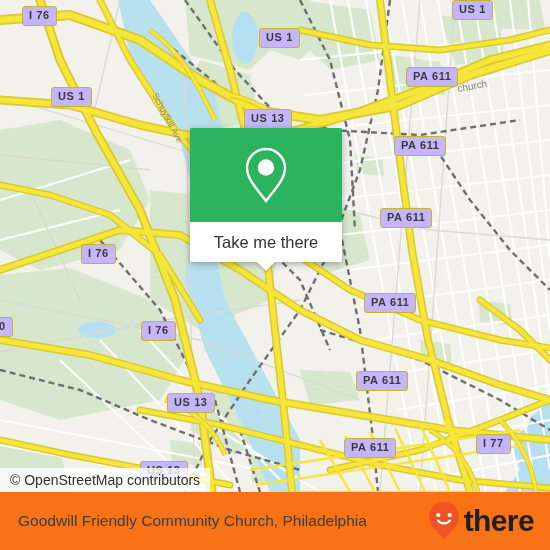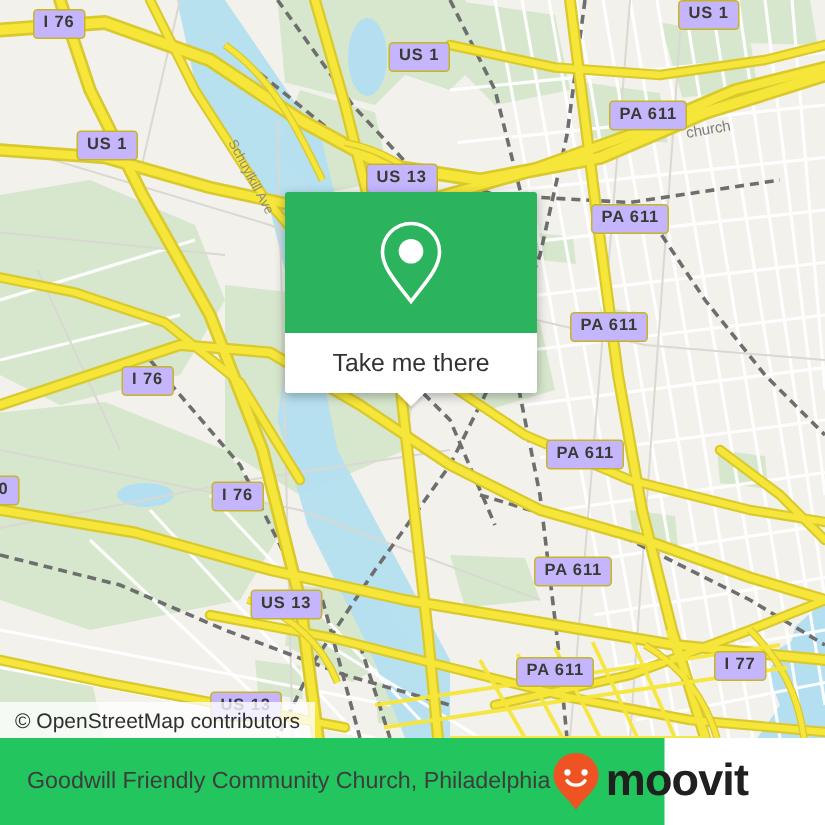--- a/index.html
+++ b/index.html
@@ -52,21 +52,21 @@
     padding: 3px 6px 4px 6px;
     white-space: nowrap;
     box-sizing: border-box;
   }
 
   
   #place-card {
     position: absolute;
     left: 190px;
     top: 128px;
-    width: 168px;
+    width: 152px;
     box-shadow: 0 2px 7px rgba(0,0,0,0.30);
     border-radius: 2px;
     overflow: visible;
     z-index: 40;
   }
 
   #card-image {
     position: relative;
     height: 94px;
     background: #2bb35e;
@@ -114,23 +114,23 @@
     padding: 4px 10px 4px 10px;
     z-index: 30;
     white-space: nowrap;
   }
 
   
   #footer {
     position: absolute;
     left: 0;
     top: 492px;
-    width: 443px;
+    width: 550px;
     height: 58px;
-    background: #22c55e;
+    background: #f97316;
     display: flex;
     align-items: center;
     justify-content: space-between;
     box-sizing: border-box;
     padding: 0 16px 0 18px;
     z-index: 50;
   }
 
   #footer-title {
     color: #3d3d3d;
@@ -387,17 +387,17 @@
 
   <div id="footer">
     <div id="footer-title">Goodwill Friendly Community Church, Philadelphia</div>
     <div id="brand">
       <svg width="34" height="40" viewBox="0 0 34 40">
         <path d="M17 1 C8.7 1 2 7.7 2 16 C2 25 11 30 17 39 C23 30 32 25 32 16 C32 7.7 25.3 1 17 1 Z" fill="#f05323"></path>
         <circle cx="11.3" cy="14" r="2.1" fill="#ffffff"></circle>
         <circle cx="22.7" cy="14" r="2.1" fill="#ffffff"></circle>
         <path d="M11 19.5 C13.5 23.4 20.5 23.4 23 19.5" fill="none" stroke="#ffffff" stroke-width="2.2" stroke-linecap="round"></path>
       </svg>
-      <span id="brand-text">moovit</span>
+      <span id="brand-text">there</span>
     </div>
   </div>
 
 </div>
 
 </body></html>

